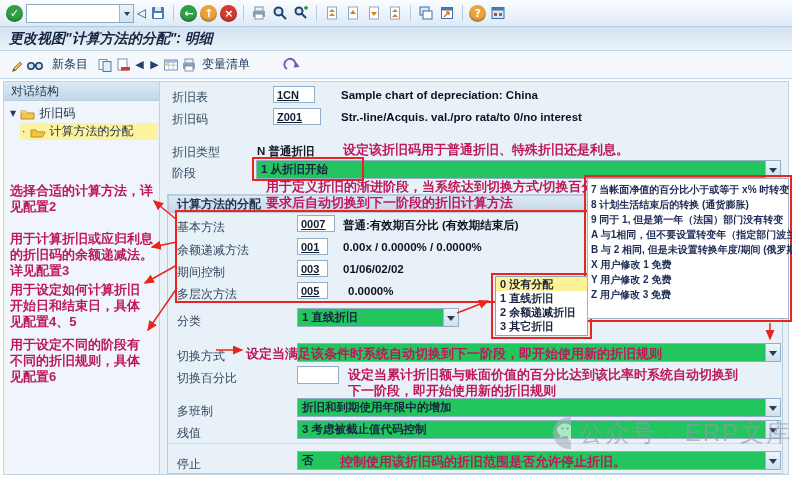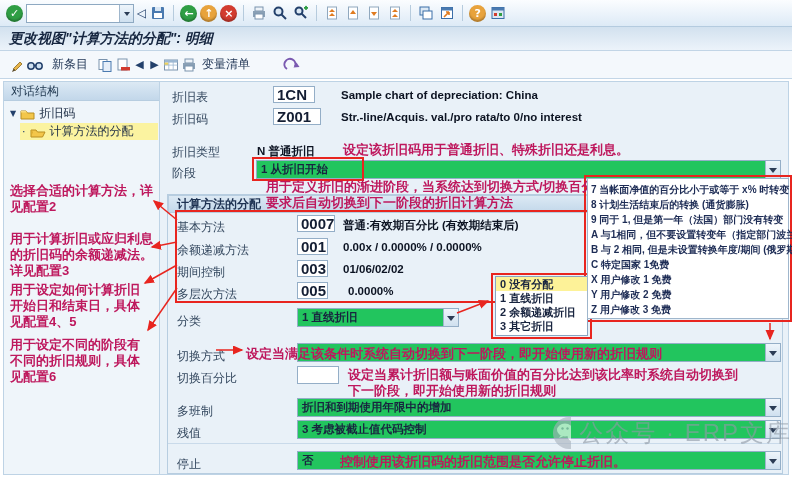--- a/index.html
+++ b/index.html
@@ -43,22 +43,22 @@
   .sb-header { height:19px; background:linear-gradient(#dcE9f4,#c2d7ea); border-bottom:1px solid #b7cde0;
     font-size:12px; color:#223a52; line-height:18px; padding-left:7px; }
   .tree-row { position:absolute; display:flex; align-items:center; gap:4px; font-size:12px; color:#1c2c44; }
   .tree-hl { background:#fbf3a0; }
   .mainpanel { position:absolute; left:160px; top:81px; width:629px; height:394px;
     background:#e9f1f8; border:1px solid #bed3e5; border-left:none; }
 
   
   .lbl { position:absolute; font-size:12px; color:#33475e; white-space:nowrap; }
   .desc { position:absolute; font-size:11.5px; font-weight:600; color:#0c1322; white-space:nowrap; }
-  .field { position:absolute; background:#fff; border:1px solid #94aec7; font-size:15px; font-weight:600;
-    color:#141e33; padding:0 3px; display:flex; align-items:center; }
+  .field { position:absolute; background:#fff; border:1px solid #94aec7; font-size:11px; font-weight:600;
+    color:#141e33; padding:0 3px; display:flex; align-items:center;text-decoration:underline; }
   .combo { position:absolute; background:#22c55e; border:1px solid #94aec7; display:flex; align-items:stretch; }
   .combo .cv { flex:1; font-size:11.5px; font-weight:600; color:#18243f; padding:1px 4px;
     white-space:nowrap; overflow:hidden; display:flex; align-items:center; }
   .combo .cb { width:15px; background:linear-gradient(#eef5fb,#cfe0ef); border-left:1px solid #9fb6cc;
     display:flex; align-items:center; justify-content:center; }
   .combo .cb i { width:0; height:0; border:4px solid transparent; border-top:5px solid #2b3c55; margin-top:5px; }
   .ghdr { position:absolute; background:linear-gradient(#dcE9f4,#c3d8ea); border:1px solid #b7cde0;
     font-size:12px; font-weight:bold; color:#1e3252; line-height:16px; padding-left:8px; }
   .groupbox { position:absolute; border:1px solid #b7cde0; }
 
@@ -384,21 +384,20 @@
   </div>
   <div class="note" style="left:340px; top:454px; white-space:nowrap;">控制使用该折旧码的折旧范围是否允许停止折旧。</div>
 
   <div class="rbox" style="left:584px; top:175px; width:208px; height:147px;"></div>
   <div class="optbox" style="left:587px; top:178px; width:202px; height:141px;">
     <div class="oi">7 当帐面净值的百分比小于或等于 x% 时转变</div>
     <div class="oi">8 计划生活结束后的转换 (通货膨胀)</div>
     <div class="oi">9 同于 1, 但是第一年（法国）部门没有转变</div>
     <div class="oi">A 与1相同，但不要设置转变年（指定部门波兰）</div>
     <div class="oi">B 与 2 相同, 但是未设置转换年度/期间 (俄罗斯)</div>
-    <div class="oi">C 特定国家 1免费</div>
     <div class="oi">X 用户修改 1 免费</div>
     <div class="oi">Y 用户修改 2 免费</div>
     <div class="oi">Z 用户修改 3 免费</div>
   </div>
 
   <svg class="arrows" width="792" height="481">
     <defs>
       <marker id="ah" markerWidth="8" markerHeight="8" refX="6" refY="3" orient="auto">
         <path d="M0,0 L7,3 L0,6 Z" fill="#e8251f"></path>
       </marker>

